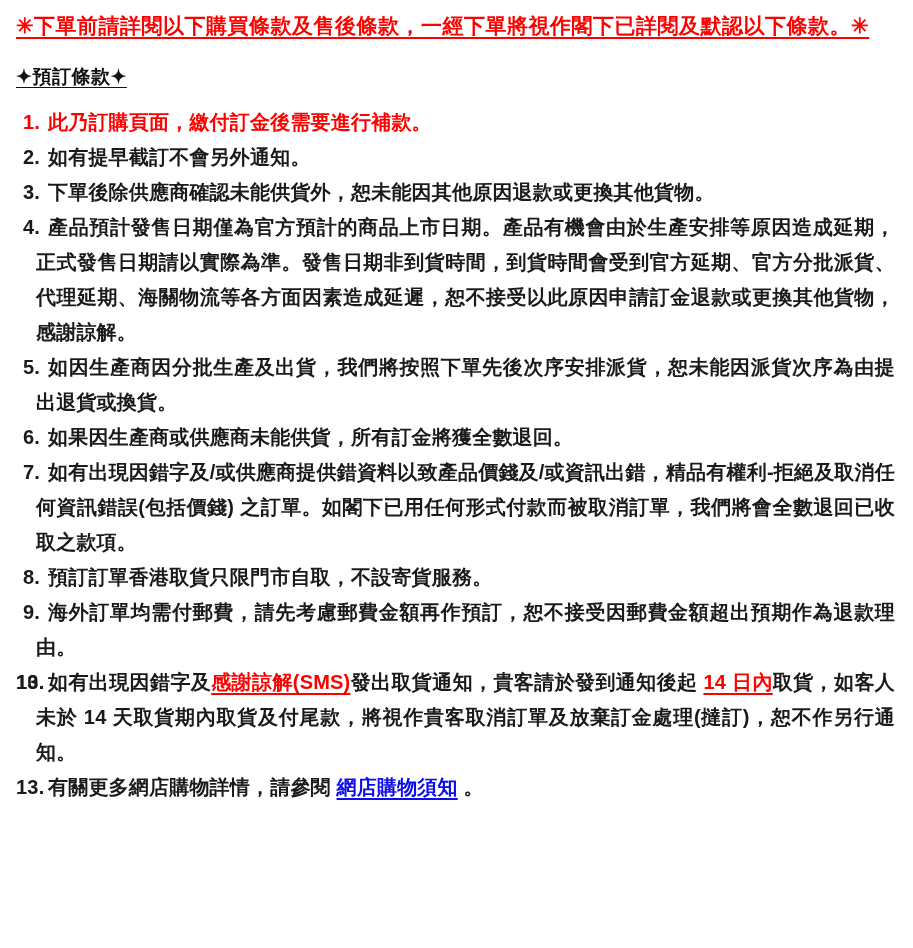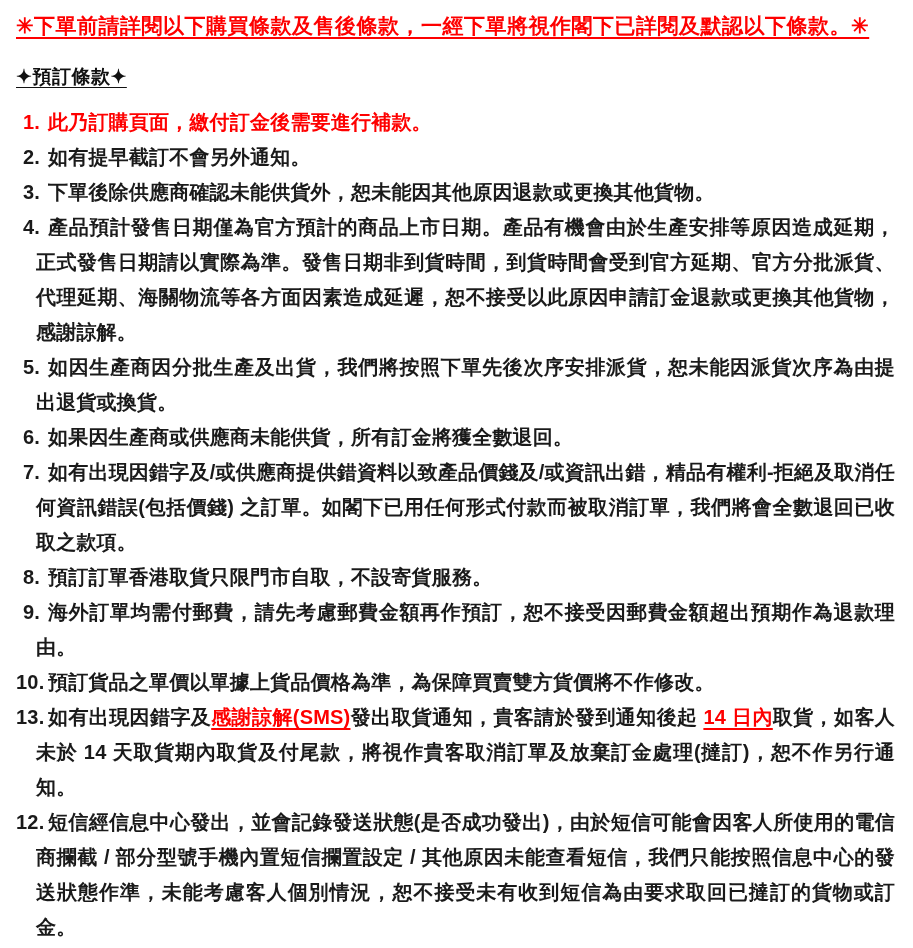--- a/index.html
+++ b/index.html
@@ -87,18 +87,17 @@
   <div class="terms">
       <div class="term"><span class="num red">1.</span><span class="seg-red">此乃訂購頁面，繳付訂金後需要進行補款。</span></div>
       <div class="term"><span class="num">2.</span><span>如有提早截訂不會另外通知。</span></div>
       <div class="term"><span class="num">3.</span><span>下單後除供應商確認未能供貨外，恕未能因其他原因退款或更換其他貨物。</span></div>
       <div class="term"><span class="num">4.</span><span>產品預計發售日期僅為官方預計的商品上市日期。產品有機會由於生產安排等原因造成延期，正式發售日期請以實際為準。發售日期非到貨時間，到貨時間會受到官方延期、官方分批派貨、代理延期、海關物流等各方面因素造成延遲，恕不接受以此原因申請訂金退款或更換其他貨物，感謝諒解。</span></div>
       <div class="term"><span class="num">5.</span><span>如因生產商因分批生產及出貨，我們將按照下單先後次序安排派貨，恕未能因派貨次序為由提出退貨或換貨。</span></div>
       <div class="term"><span class="num">6.</span><span>如果因生產商或供應商未能供貨，所有訂金將獲全數退回。</span></div>
       <div class="term"><span class="num">7.</span><span>如有出現因錯字及/或供應商提供錯資料以致產品價錢及/或資訊出錯，精品有權利-拒絕及取消任何資訊錯誤(包括價錢) 之訂單。如閣下已用任何形式付款而被取消訂單，我們將會全數退回已收取之款項。</span></div>
       <div class="term"><span class="num">8.</span><span>預訂訂單香港取貨只限門市自取，不設寄貨服務。</span></div>
       <div class="term"><span class="num">9.</span><span>海外訂單均需付郵費，請先考慮郵費金額再作預訂，恕不接受因郵費金額超出預期作為退款理由。</span></div>
-      <div class="term"><span class="num wide">10.</span><span>預訂貨品之單價以單據上貨品價格為準，為保障買賣雙方貨價將不作修改。</span></div>
+      <div class="term"><span class="num wide">10.</span></div>
       <div class="term"><span class="num wide">13.</span><span>如有出現因錯字及</span><span class="seg-redu">感謝諒解(SMS)</span><span>發出取貨通知，貴客請於發到通知後起 </span><span class="seg-redu">14 日內</span><span>取貨，如客人未於 14 天取貨期內取貨及付尾款，將視作貴客取消訂單及放棄訂金處理(撻訂)，恕不作另行通知。</span></div>
-      <div class="term"><span class="num wide">12.</span><span>短信經信息中心發出，並會記錄發送狀態(是否成功發出)，由於短信可能會因客人所使用的電信商攔截 / 部分型號手機內置短信攔置設定 / 其他原因未能查看短信，我們只能按照信息中心的發送狀態作準，未能考慮客人個別情況，恕不接受未有收到短信為由要求取回已撻訂的貨物或訂金。</span></div>
       <div class="term"><span class="num wide">13.</span><span>有關更多網店購物詳情，請參閱 </span><span class="seg-link">網店購物須知</span><span> 。</span></div>
     </div>
 </div>
 
 </body></html>

